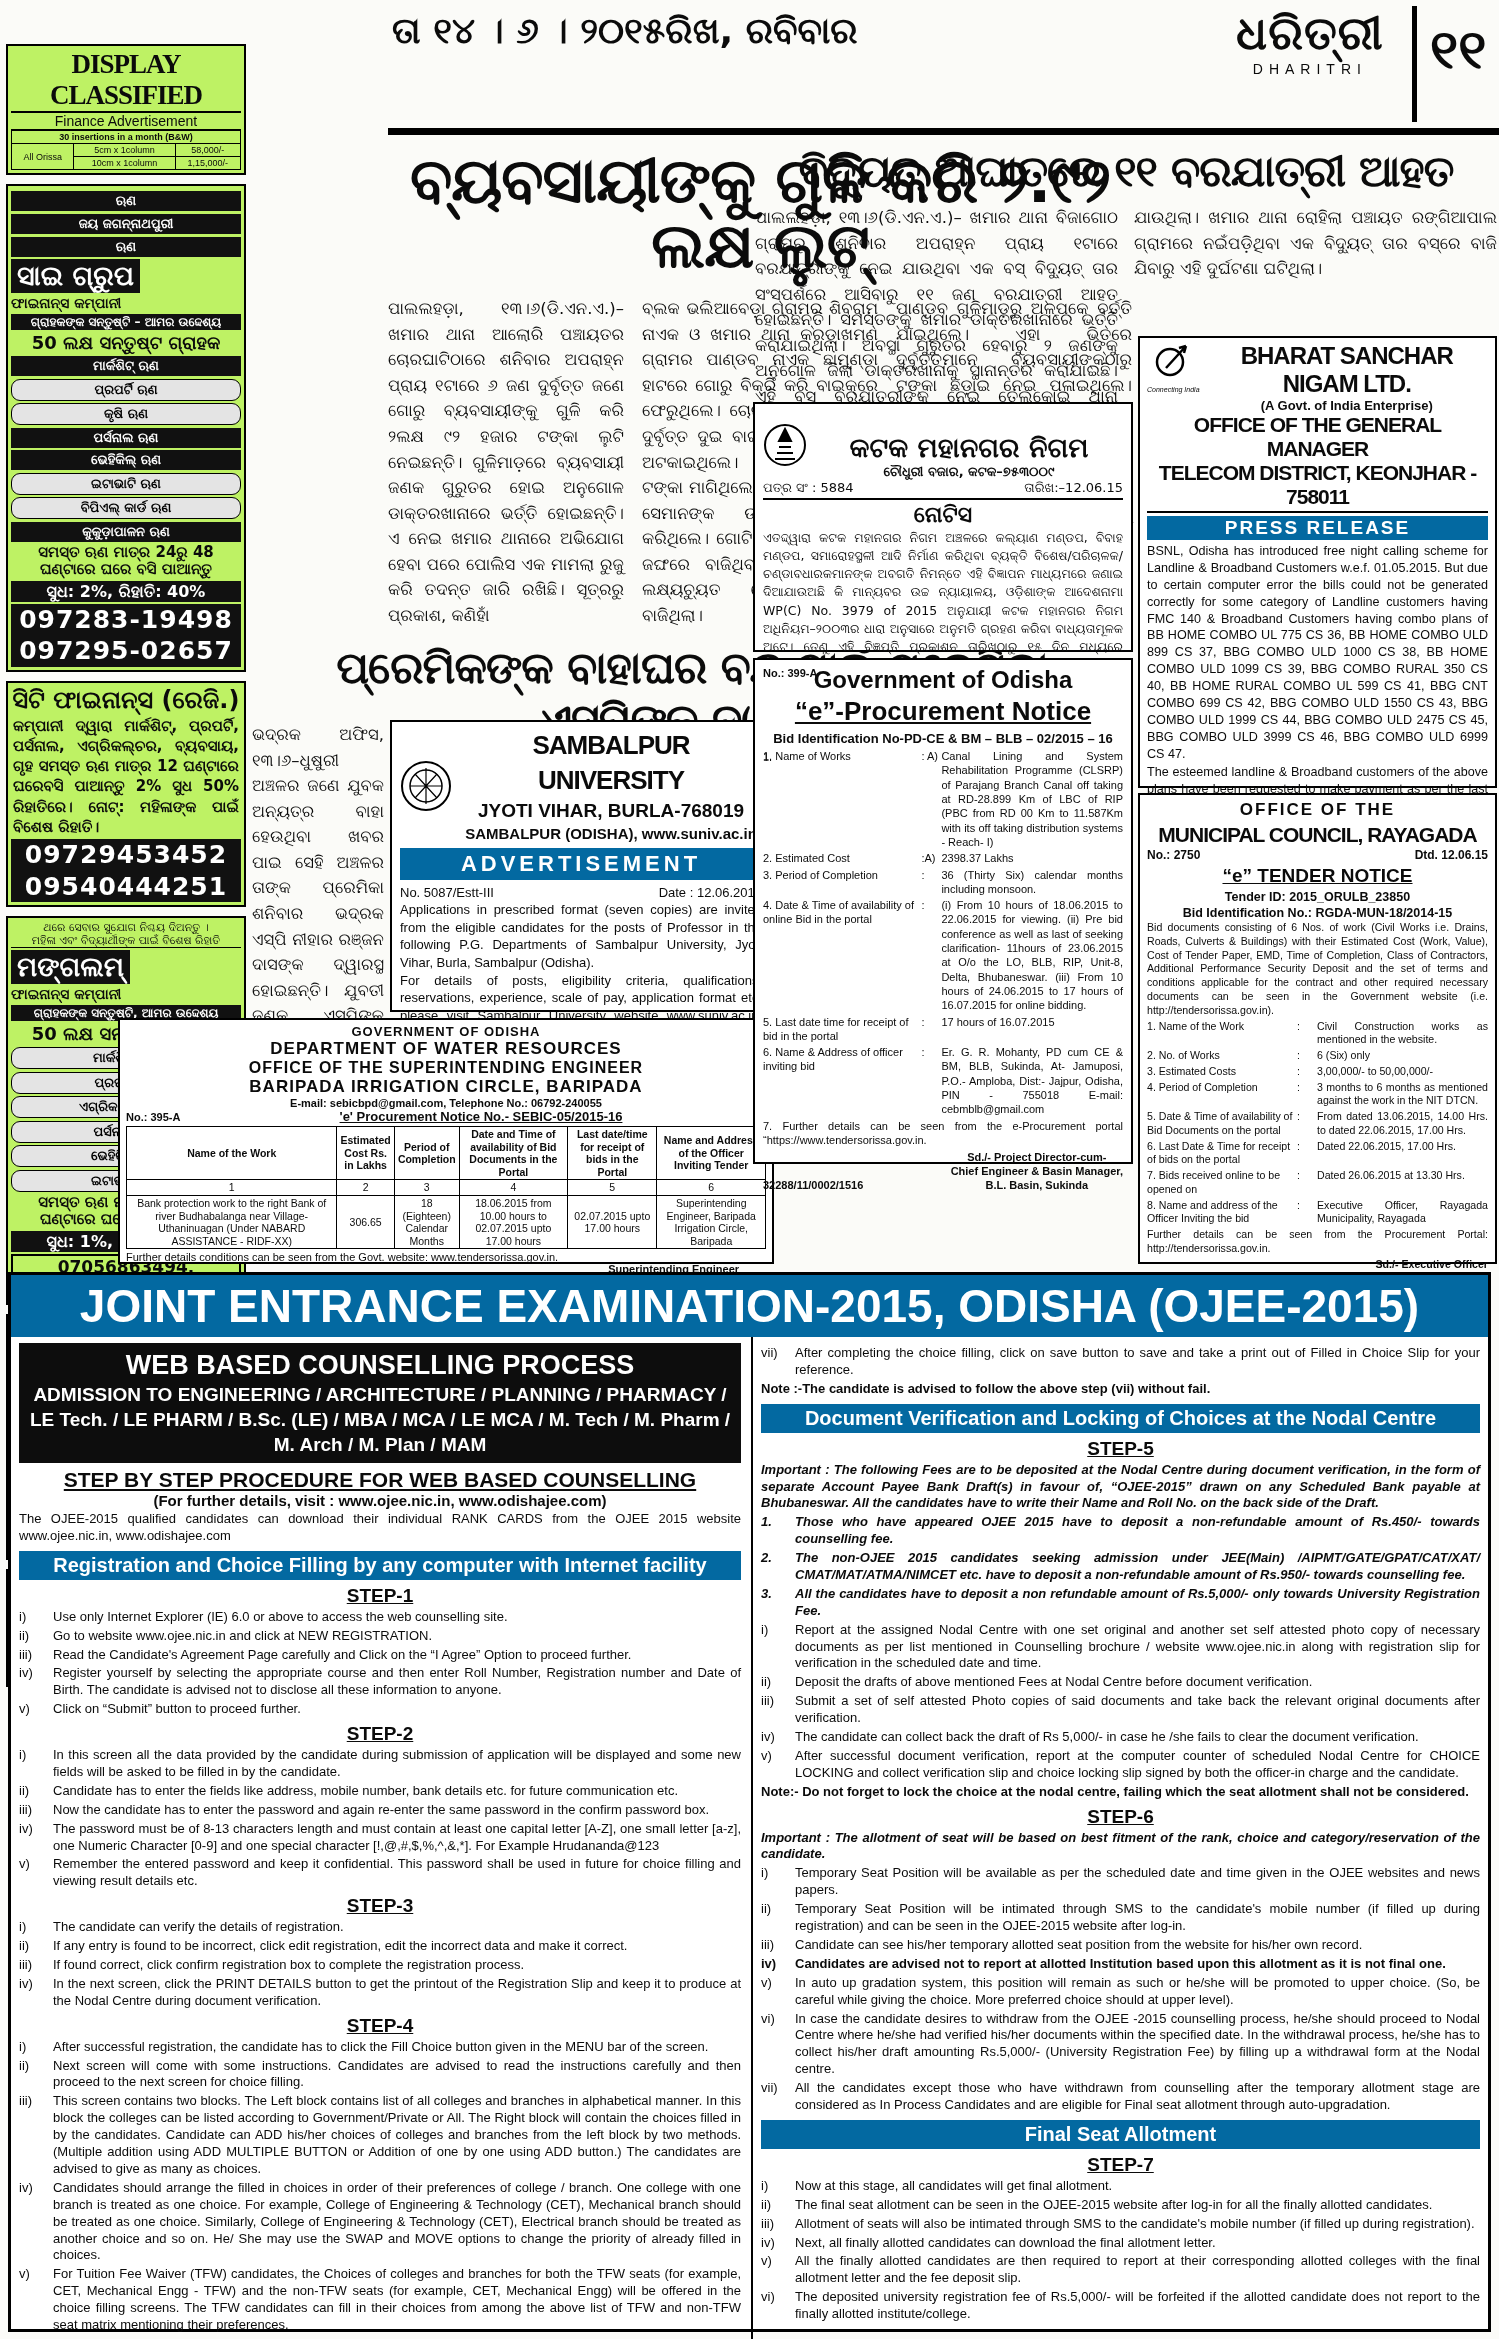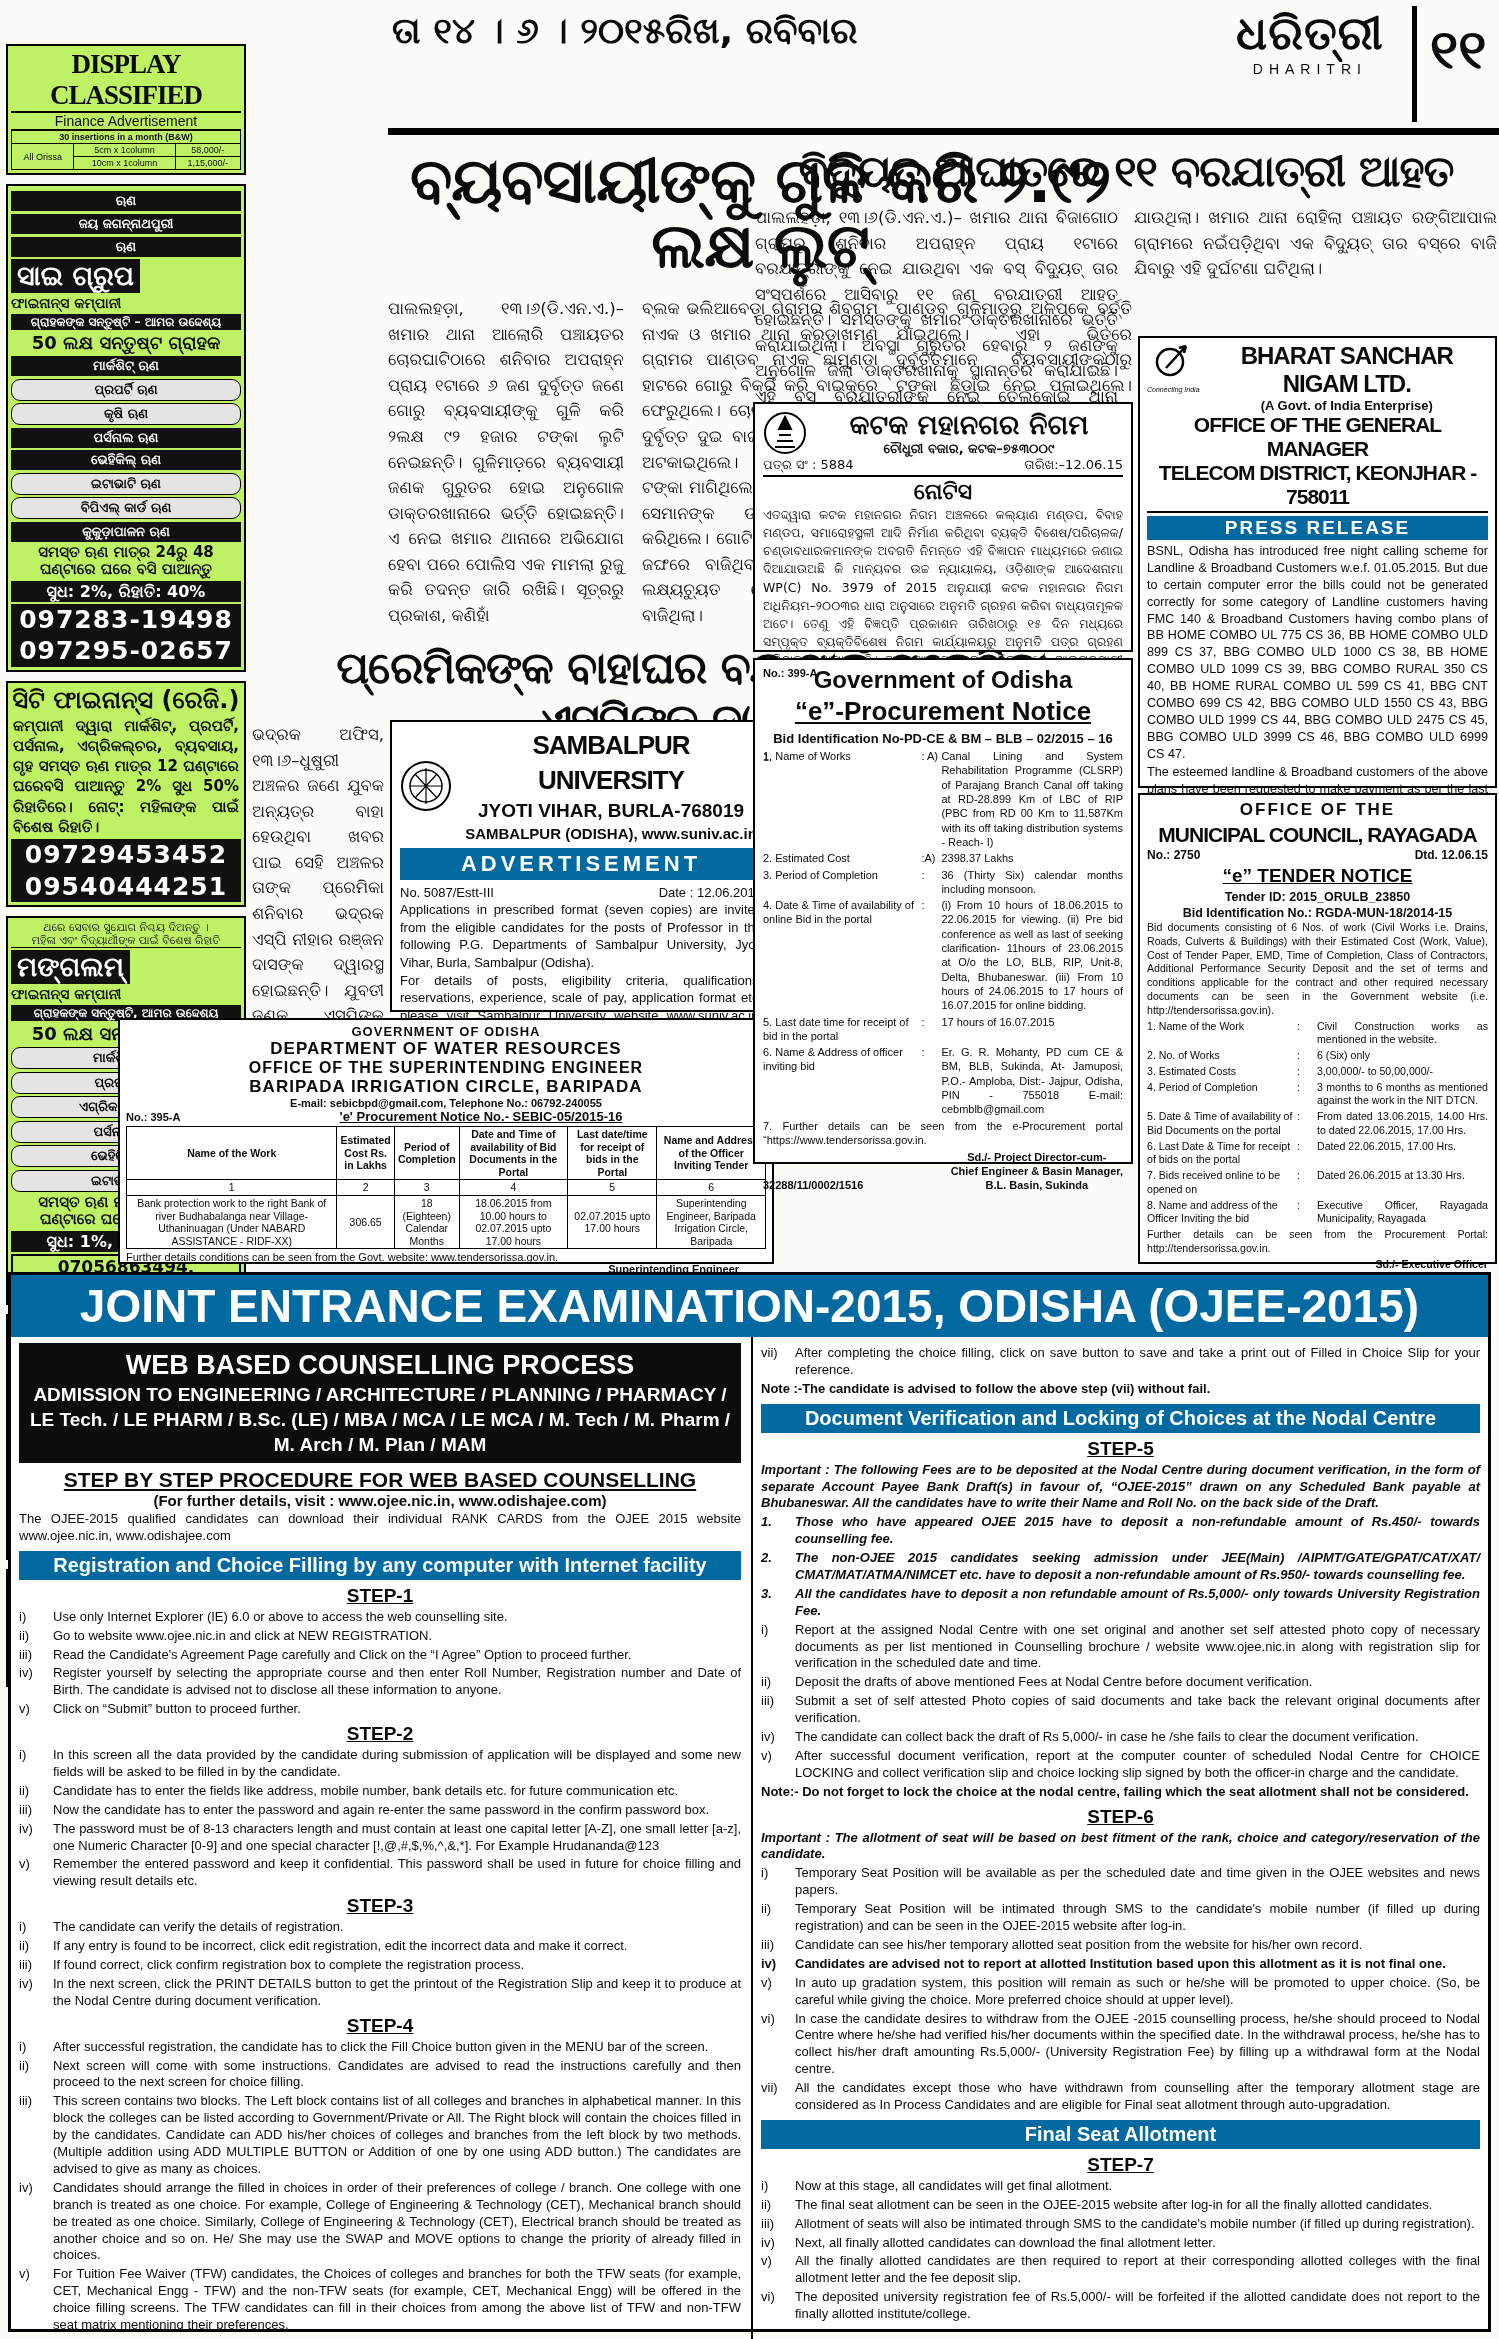--- a/index.html
+++ b/index.html
@@ -309,21 +309,21 @@
     </div>
   </div>
 
   <div class="abs box odia" style="left:753px;top:402px;width:380px;height:250px;box-sizing:border-box;padding:5px 8px;">
     <div style="display:flex;gap:8px;align-items:center;">
       <svg width="44" height="44" viewBox="0 0 44 44">
         <circle cx="22" cy="22" r="20" fill="none" stroke="#000" stroke-width="2"></circle>
         <path d="M22 6 L28 18 L16 18 Z M12 36 L32 36 M14 30 L30 30 M16 24 L28 24" stroke="#000" stroke-width="2" fill="#000"></path>
       </svg>
       <div style="flex:1;text-align:center;">
-        <div class="b" style="font-size:27px;">କଟକ ମହାନଗର ନିଗମ</div>
+        <div class="b" style="font-size:27px;margin-top:23px;">କଟକ ମହାନଗର ନିଗମ</div>
         <div class="b" style="font-size:13px;">ଚୌଧୁରୀ ବଜାର, କଟକ–୭୫୩୦୦୯</div>
       </div>
     </div>
     <div style="display:flex;justify-content:space-between;font-size:13px;border-bottom:2px solid #000;padding-bottom:2px;">
       <span>ପତ୍ର ସଂ : 5884</span>
       <span>ତାରିଖ:–12.06.15</span>
     </div>
     <div class="ctr b" style="font-size:22px;margin:2px 0;">ନୋଟିସ</div>
     <div class="just" style="font-size:12.5px;line-height:1.45;">ଏତଦ୍ଦ୍ୱାରା କଟକ ମହାନଗର ନିଗମ ଅଞ୍ଚଳରେ କଲ୍ୟାଣ ମଣ୍ଡପ, ବିବାହ ମଣ୍ଡପ, ସମାରୋହସ୍ଥଳୀ ଆଦି ନିର୍ମାଣ କରିଥିବା ବ୍ୟକ୍ତି ବିଶେଷ/ପରିଚାଳକ/ଚଣ୍ଡାବଧାରକମାନଙ୍କ ଅବଗତି ନିମନ୍ତେ ଏହି ବିଜ୍ଞାପନ ମାଧ୍ୟମରେ ଜଣାଇ ଦିଆଯାଉଅଛି କି ମାନ୍ୟବର ଉଚ୍ଚ ନ୍ୟାୟାଳୟ, ଓଡ଼ିଶାଙ୍କ ଆଦେଶନାମା WP(C) No. 3979 of 2015 ଅନୁଯାୟୀ କଟକ ମହାନଗର ନିଗମ ଅଧିନିୟମ–୨୦୦୩ର ଧାରା ଅନୁସାରେ ଅନୁମତି ଗ୍ରହଣ କରିବା ବାଧ୍ୟତାମୂଳକ ଅଟେ। ତେଣୁ ଏହି ବିଜ୍ଞପ୍ତି ପ୍ରକାଶନ ତାରିଖଠାରୁ ୧୫ ଦିନ ମଧ୍ୟରେ ସମ୍ପୃକ୍ତ ବ୍ୟକ୍ତିବିଶେଷ ନିଗମ କାର୍ଯ୍ୟାଳୟରୁ ଅନୁମତି ପତ୍ର ଗ୍ରହଣ କରିବାକୁ ଜଣାଯାଉଅଛି। ଅନ୍ୟଥା ସେମାନଙ୍କ ବିରୁଦ୍ଧରେ ଆଇନାନୁଯାୟୀ କାର୍ଯ୍ୟାନୁଷ୍ଠାନ ଗ୍ରହଣ କରାଯିବ।</div>
     <div class="rt b" style="font-size:12px;margin-top:2px;">ସ୍ୱା/- ଉପ ଆୟୁକ୍ତ, କଟକ ମହାନଗର ନିଗମ</div>

